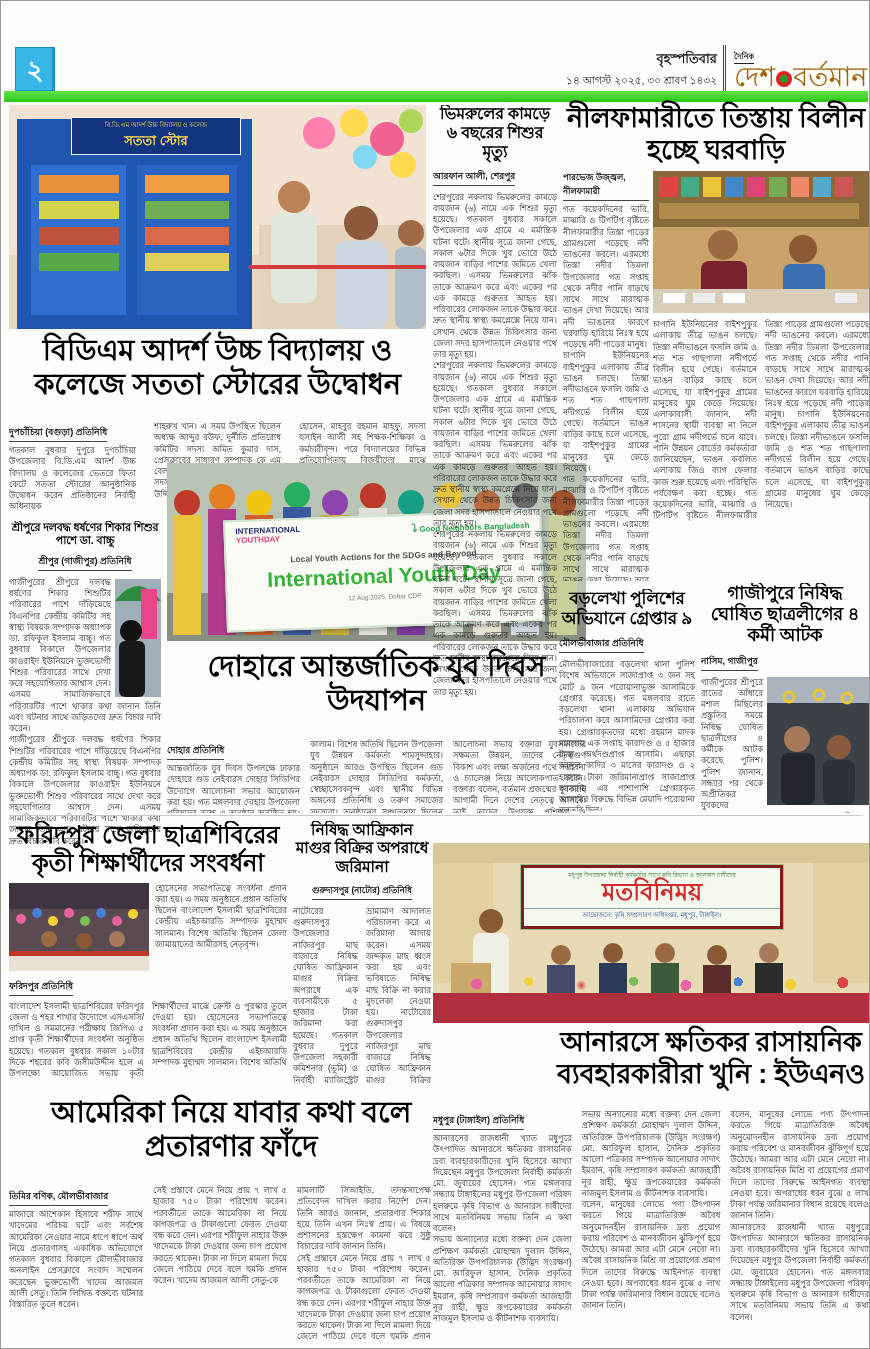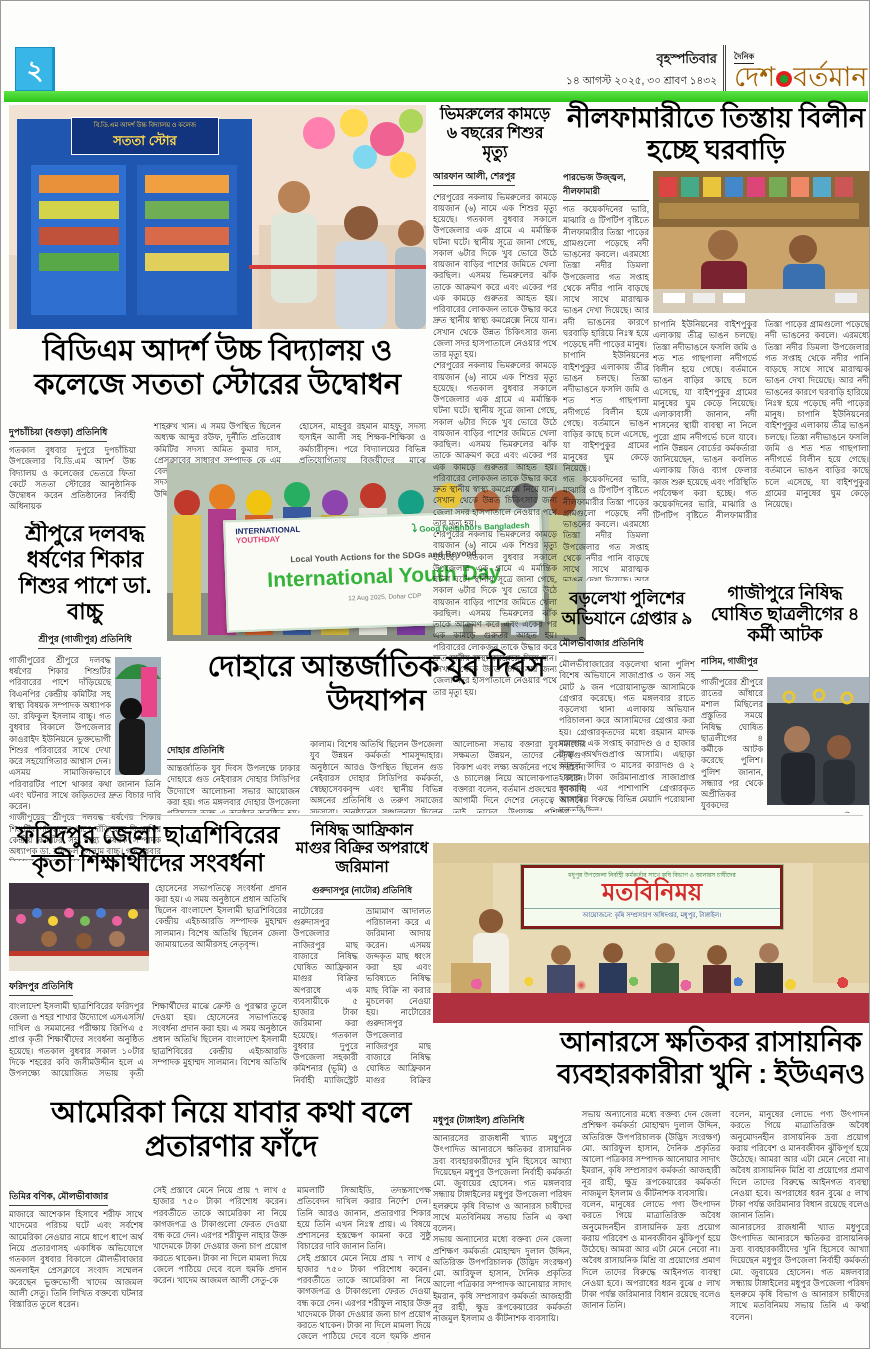--- a/index.html
+++ b/index.html
@@ -101,41 +101,41 @@
       <g>
         <circle cx="285" cy="92" r="16" fill="#b98257"></circle>
           <rect x="262" y="108" width="46" height="90" rx="10" fill="#dfe7da"></rect>
         <circle cx="352" cy="118" r="17" fill="#8a5a3a"></circle>
           <rect x="326" y="136" width="52" height="88" rx="10" fill="#cdd8e2"></rect>
         <circle cx="402" cy="128" r="13" fill="#a06a44"></circle>
           <rect x="386" y="142" width="31" height="82" rx="8" fill="#b0bec8"></rect>
       </g>
       <rect x="240" y="160" width="177" height="4" fill="#d43a3a"></rect>
     </svg>
-    <div class="abs" style="left:62px;top:12px;width:148px;background:#12337e;border:1px solid #fff;text-align:center;padding:2px 2px;">
+    <div class="abs" style="left:62px;top:12px;width:170px;background:#12337e;border:1px solid #fff;text-align:center;padding:2px 2px;">
       <div style="font-size:6.5px;color:#ffd94f;">বি.ডি.এম আদর্শ উচ্চ বিদ্যালয় ও কলেজ</div>
       <div style="font-size:13px;color:#ffd94f;font-weight:bold;">সততা স্টোর</div>
     </div>
   </div>
 
   <div class="abs headline" style="left:8px;top:332px;width:417px;font-size:29px;">বিডিএম আদর্শ উচ্চ বিদ্যালয় ও কলেজে সততা স্টোরের উদ্বোধন</div>
 
   <div class="abs clip" style="left:8px;top:420px;width:417px;height:96px;">
     <div style="display:flex;gap:18px;">
       <div style="flex:1;">
         <span class="byline">দুপচাঁচিয়া (বগুড়া) প্রতিনিধি</span>
         <div class="body-text">গতকাল বুধবার দুপুরে দুপচাঁচিয়া উপজেলার বি.ডি.এম আদর্শ উচ্চ বিদ্যালয় ও কলেজের ভেতরে ফিতা কেটে সততা স্টোরের আনুষ্ঠানিক উদ্বোধন করেন প্রতিষ্ঠানের নির্বাহী অধিনায়ক</div>
       </div>
       <div style="flex:1;" class="body-text">শাহরুখ খান। এ সময় উপস্থিত ছিলেন অধ্যক্ষ আব্দুর রউফ, দুর্নীতি প্রতিরোধ কমিটির সদস্য অমিত কুমার দাস, প্রেসক্লাবের সাধারণ সম্পাদক কে এম বেলাল, বিদ্যালয়ের ম্যানেজিং কমিটির সদস্যসহ সহকারী প্রধান শিক্ষক মুশফিক উদ্দিন।</div>
       <div style="flex:1;" class="body-text">হোসেন, মাহবুর রহমান মাহফু, সদস্য হুসাইন আলী সহ শিক্ষক-শিক্ষিকা ও কর্মচারীবৃন্দ। পরে বিদ্যালয়ের বিভিন্ন প্রতিযোগিতায় বিজয়ীদের মাঝে পুরস্কার বিতরণ ও কলেজ চত্বরে বৃক্ষ রোপণ করেন উপজেলা নির্বাহী কর্মকর্তা।</div>
     </div>
   </div>
 
   <div class="abs clip" style="left:8px;top:520px;width:152px;height:340px;">
-    <div class="headline" style="font-size:22px;">শ্রীপুরে দলবদ্ধ ধর্ষণের শিকার শিশুর পাশে ডা. বাচ্চু</div>
+    <div class="headline" style="font-size:11px;">শ্রীপুরে দলবদ্ধ ধর্ষণের শিকার শিশুর পাশে ডা. বাচ্চু</div>
     <div style="text-align:center;margin:3px 0;"><span class="byline">শ্রীপুর (গাজীপুর) প্রতিনিধি</span></div>
     <div class="photo" style="float:right;width:46px;height:118px;margin:2px 0 2px 4px;">
       <svg width="46" height="118" viewBox="0 0 46 118" preserveAspectRatio="none">
         <rect width="46" height="118" fill="#9fb0ba"></rect>
         <path d="M0 22 Q23 -8 46 22 Z" fill="#2d8a3e"></path>
         <rect x="26" y="10" width="16" height="50" fill="#e8458a"></rect>
         <circle cx="16" cy="52" r="11" fill="#111"></circle>
         <rect x="4" y="62" width="26" height="56" rx="6" fill="#181818"></rect>
       </svg>
     </div>

